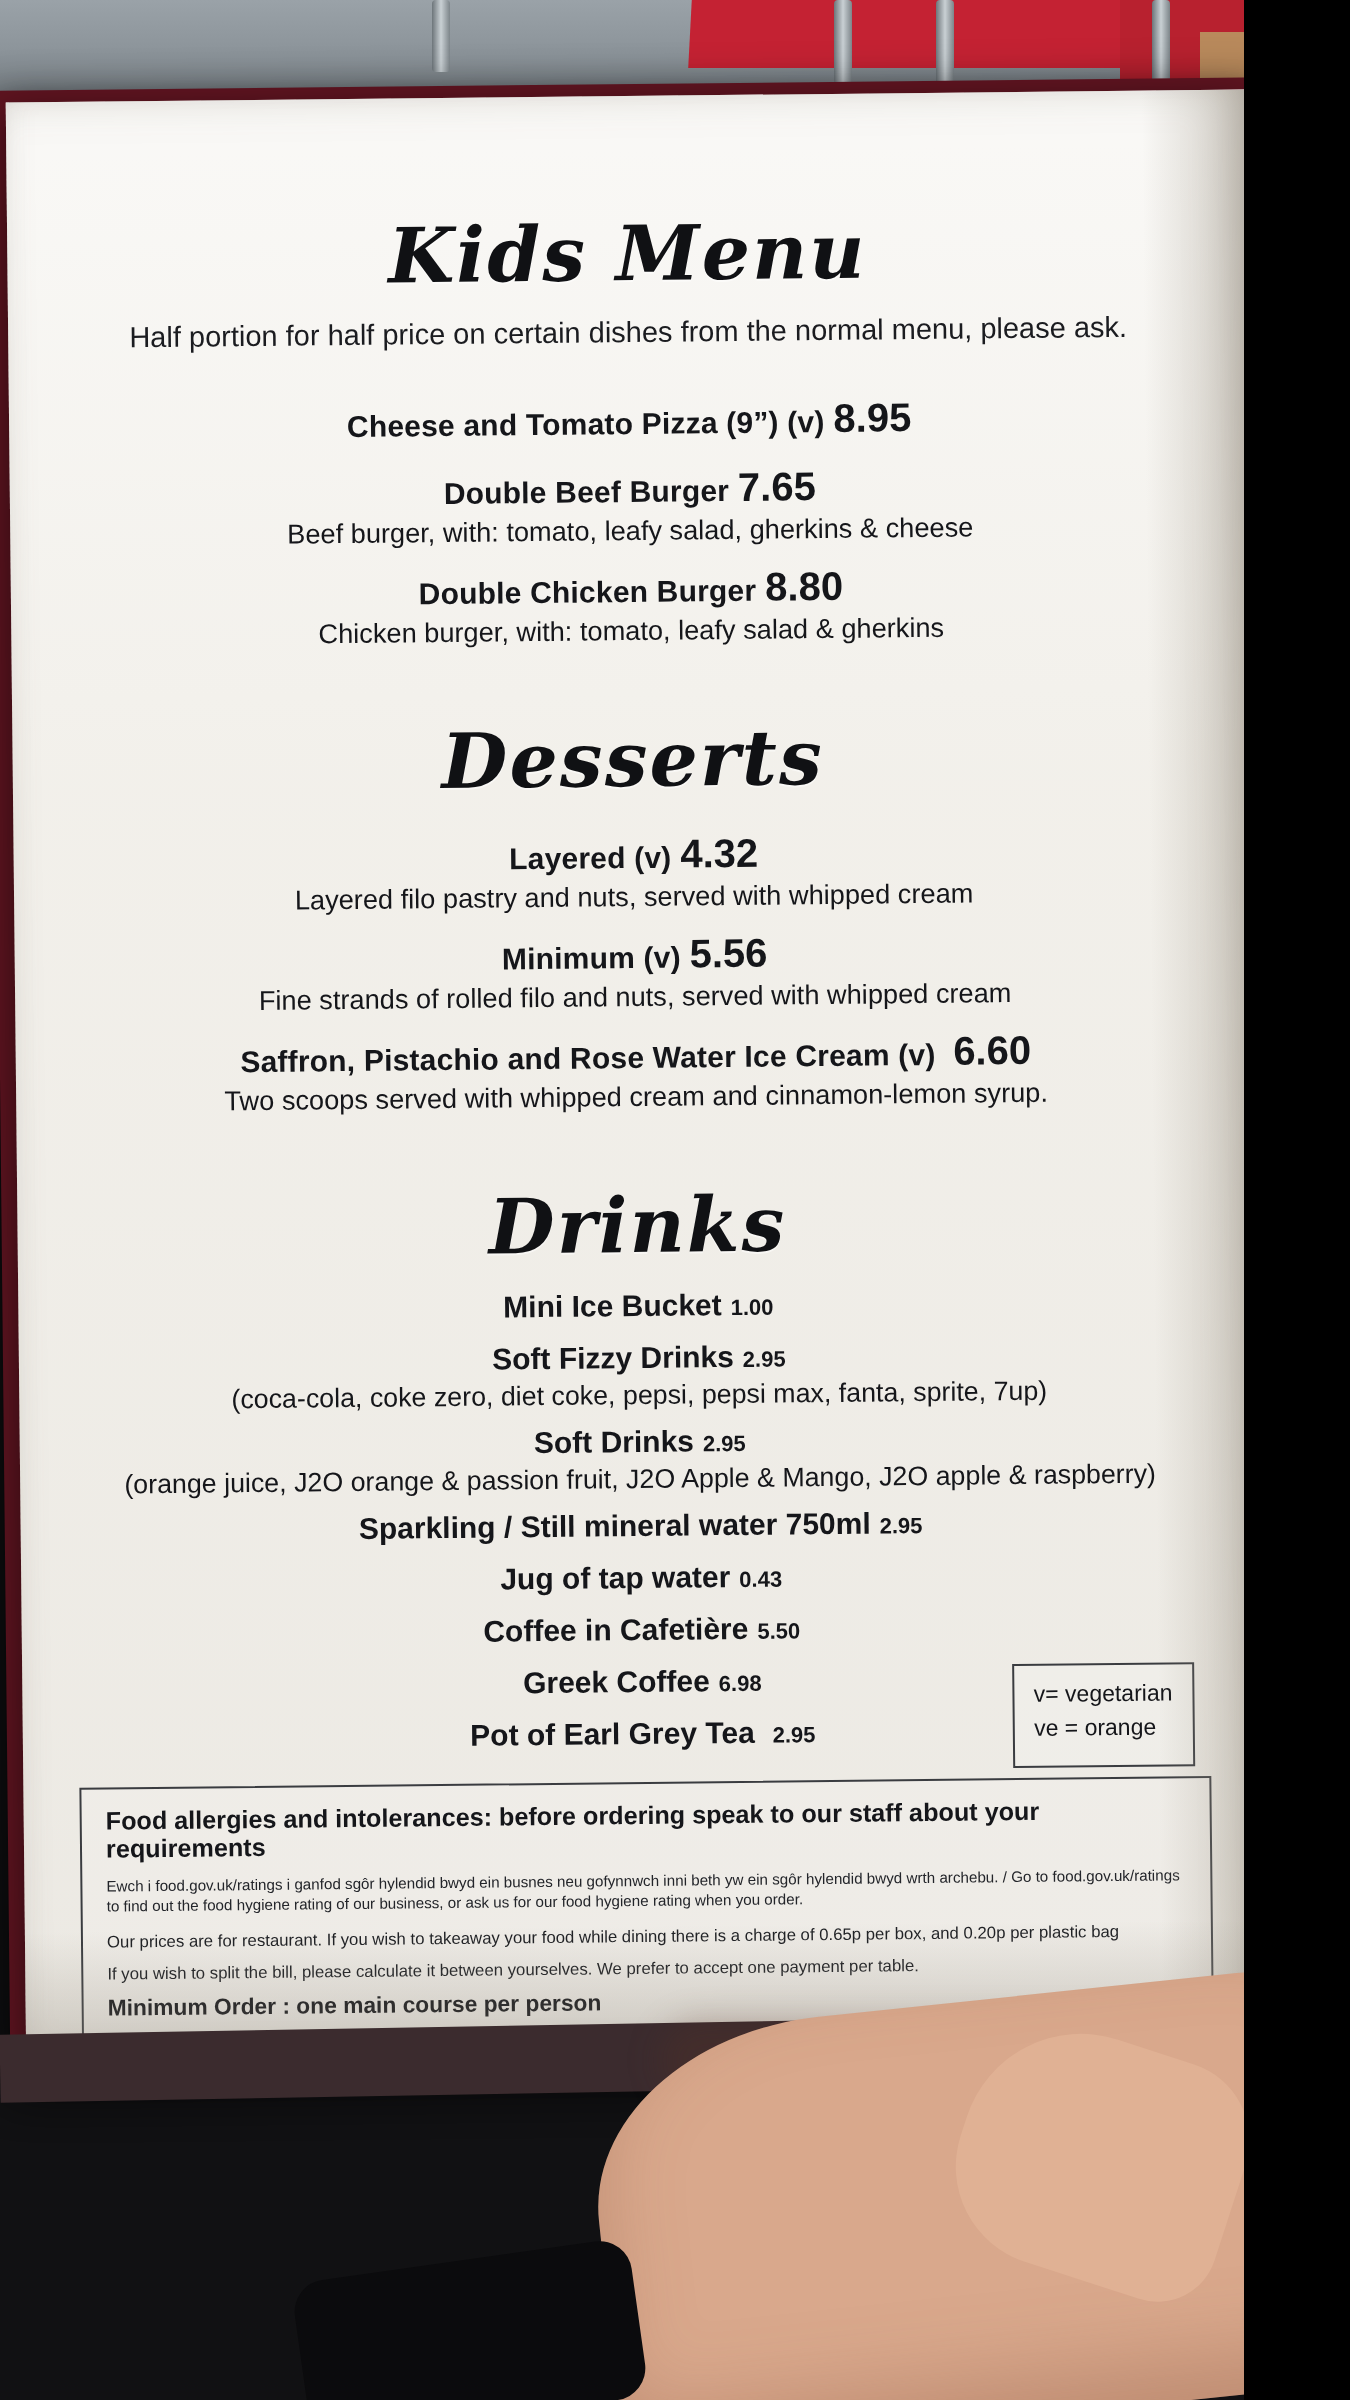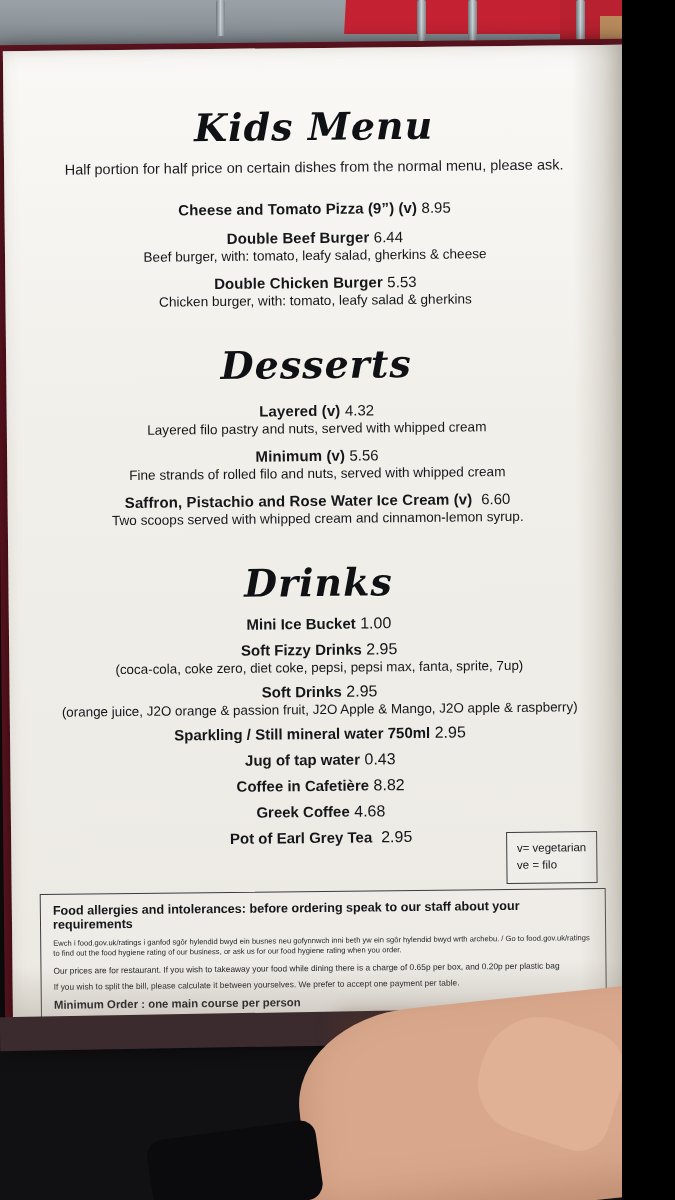--- a/index.html
+++ b/index.html
@@ -130,34 +130,34 @@
   .item {
     text-align: center;
     margin-top: 11px;
   }
   .item .name {
     font-weight: 700;
     font-size: 15px;
     letter-spacing: .1px;
   }
   .item .price {
-    font-weight: 400;
-    font-size: 15px;
+    font-weight: 700;
+    font-size: 20px;
   }
   .item .desc {
     font-size: 13.6px;
     margin-top: 1px;
   }
   .sec-gap { height: 34px; }
   .drink-row {
     text-align: center;
     margin-top: 8px;
   }
   .drink-row .name { font-weight: 700; font-size: 15px; }
-  .drink-row .price { font-weight: 400; font-size: 16px; }
+  .drink-row .price { font-weight: 700; font-size: 11px; }
   .drink-note {
     text-align: center;
     font-size: 13.4px;
     margin-top: 1px;
   }
   
   .legend {
     position: absolute;
     right: 34px;
     top: 786px;
@@ -275,26 +275,26 @@
       <h1 class="script-title">Kids Menu</h1>
       <p class="subtitle">Half portion for half price on certain dishes from the normal menu, please ask.</p>
 
       <div style="height:14px"></div>
 
       <div class="item">
         <div><span class="name">Cheese and Tomato Pizza (9”) (v)</span> <span class="price">8.95</span></div>
       </div>
 
       <div class="item">
-        <div><span class="name">Double Beef Burger</span> <span class="price">6.44</span></div>
+        <div><span class="name">Double Beef Burger</span> <span class="price">7.65</span></div>
         <div class="desc">Beef burger, with: tomato, leafy salad, gherkins &amp; cheese</div>
       </div>
 
       <div class="item">
-        <div><span class="name">Double Chicken Burger</span> <span class="price">5.53</span></div>
+        <div><span class="name">Double Chicken Burger</span> <span class="price">8.80</span></div>
         <div class="desc">Chicken burger, with: tomato, leafy salad &amp; gherkins</div>
       </div>
 
       <div class="sec-gap"></div>
       <h1 class="script-title">Desserts</h1>
       <div style="height:4px"></div>
 
       <div class="item">
         <div><span class="name">Layered (v)</span> <span class="price">4.32</span></div>
         <div class="desc">Layered filo pastry and nuts, served with whipped cream</div>
@@ -330,34 +330,34 @@
 
       <div class="drink-row">
         <span class="name">Sparkling / Still mineral water 750ml</span> <span class="price">2.95</span>
       </div>
 
       <div class="drink-row">
         <span class="name">Jug of tap water</span> <span class="price">0.43</span>
       </div>
 
       <div class="drink-row">
-        <span class="name">Coffee in Cafetière</span> <span class="price">8.82</span>
-      </div>
-
-      <div class="drink-row">
-        <span class="name">Greek Coffee</span> <span class="price">4.68</span>
+        <span class="name">Coffee in Cafetière</span> <span class="price">5.50</span>
+      </div>
+
+      <div class="drink-row">
+        <span class="name">Greek Coffee</span> <span class="price">6.98</span>
       </div>
 
       <div class="drink-row">
         <span class="name">Pot of Earl Grey Tea</span> &nbsp;<span class="price">2.95</span>
       </div>
 
       <div class="legend">
         <div>v= vegetarian</div>
-        <div>ve = filo</div>
+        <div>ve = orange</div>
       </div>
 
       <div class="allergy">
         <div class="allergy-head">Food allergies and intolerances: before ordering speak to our staff about your requirements</div>
         <div class="allergy-small">Ewch i food.gov.uk/ratings i ganfod sgôr hylendid bwyd ein busnes neu gofynnwch inni beth yw ein sgôr hylendid bwyd wrth archebu. / Go to food.gov.uk/ratings to find out the food hygiene rating of our business, or ask us for our food hygiene rating when you order.</div>
         <div class="allergy-p">Our prices are for restaurant. If you wish to takeaway your food while dining there is a charge of 0.65p per box, and 0.20p per plastic bag</div>
         <div class="allergy-p">If you wish to split the bill, please calculate it between yourselves. We prefer to accept one payment per table.</div>
         <div class="allergy-min">Minimum Order : one main course per person</div>
       </div>
 

